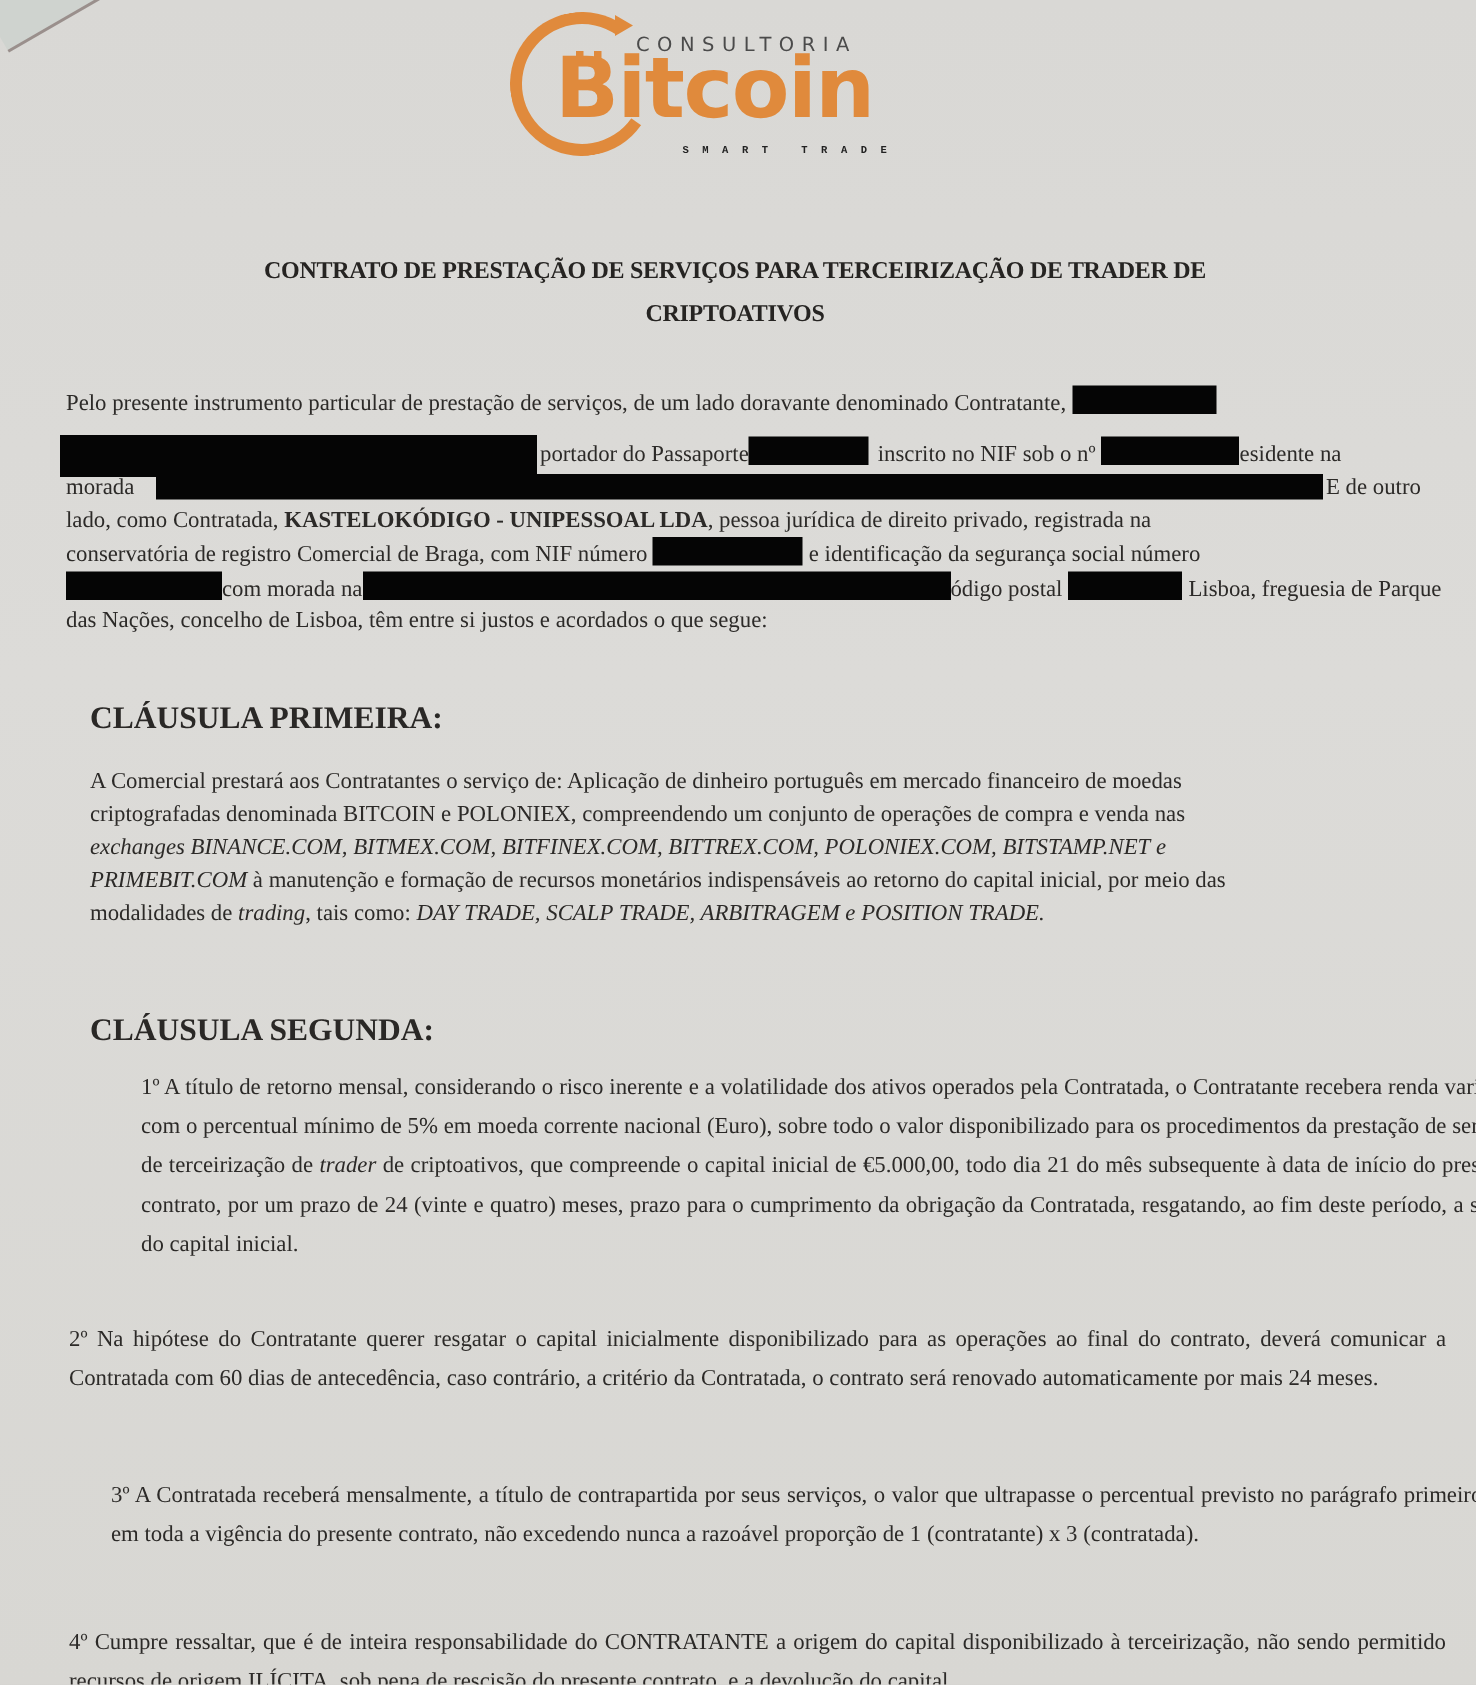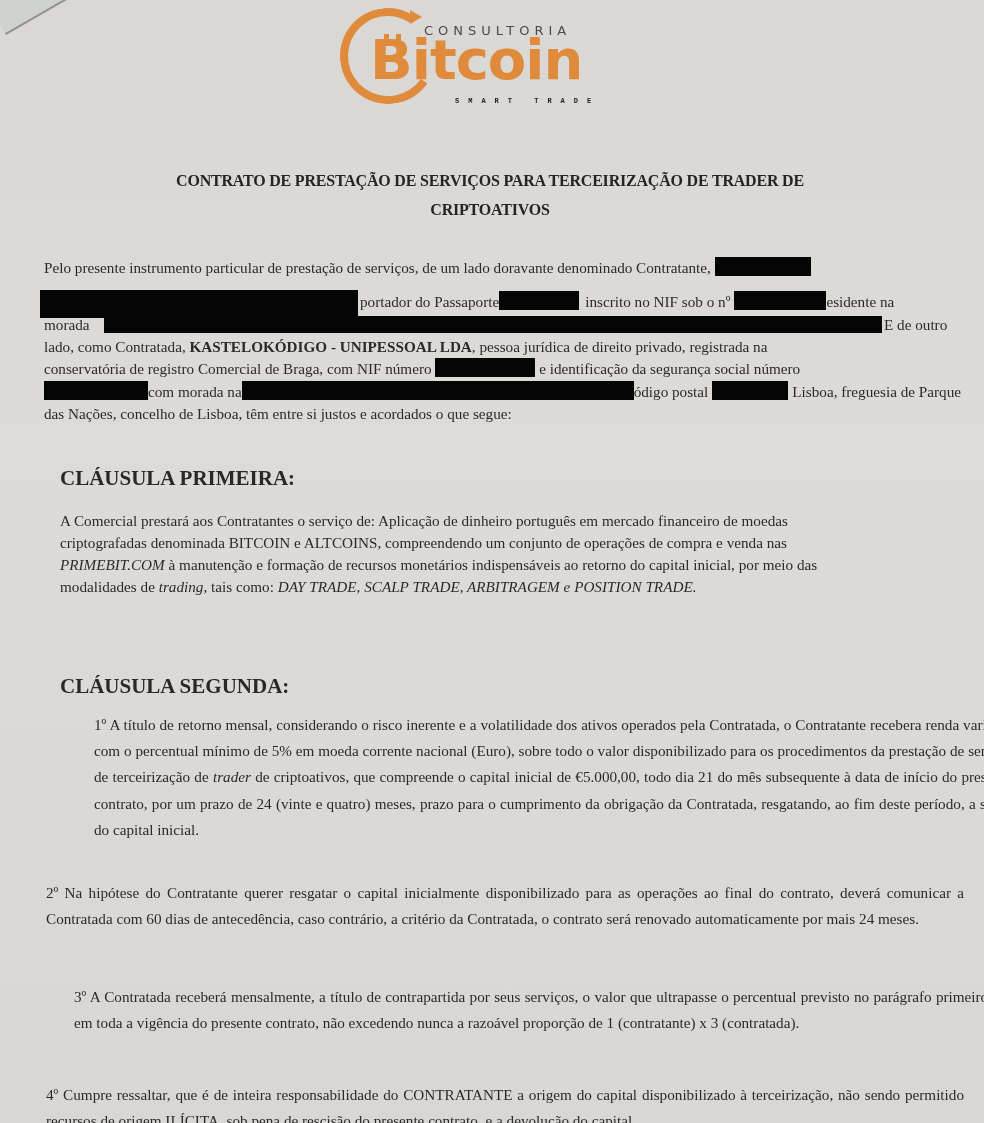--- a/index.html
+++ b/index.html
@@ -112,21 +112,22 @@
     <span>e identificação da segurança social número</span>
   </div>
   <div class="text" style="top:381px;left:44px;width:920px;text-align:left;">
     <span class="redact" style="width:104px;"></span><span>com morada na</span><span class="redact" style="width:392px;"></span><span>ódigo postal</span><span class="redact" style="width:76px;margin:0 4px;"></span><span>Lisboa, freguesia de Parque</span>
   </div>
   <div class="text" style="top:403px;">das Nações, concelho de Lisboa, têm entre si justos e acordados o que segue:</div>
 
   <div class="heading" style="top:466px;">CLÁUSULA PRIMEIRA:</div>
   <div class="text" style="top:510px;left:60px;width:896px;line-height:22px;">
     <div>A Comercial prestará aos Contratantes o serviço de: Aplicação de dinheiro português em mercado financeiro de moedas</div>
-    <div>criptografadas denominada BITCOIN e ALTCOINS, compreendendo um conjunto de operações de compra e venda nas</div>
+    <div>criptografadas denominada BITCOIN e POLONIEX, compreendendo um conjunto de operações de compra e venda nas</div>
+    <div><i>exchanges</i> <i>BINANCE.COM, BITMEX.COM, BITFINEX.COM, BITTREX.COM, POLONIEX.COM, BITSTAMP.NET</i> <i>e</i></div>
     <div><i>PRIMEBIT.COM</i> <span>à manutenção e formação de recursos monetários indispensáveis ao retorno do capital inicial, por meio das</span></div>
     <div style="text-align:left;"><span>modalidades de</span> <i>trading</i><span>, tais como:</span> <i>DAY TRADE, SCALP TRADE, ARBITRAGEM</i> <i>e</i> <i>POSITION TRADE.</i></div>
   </div>
 
   <div class="heading" style="top:674px;">CLÁUSULA SEGUNDA:</div>
 
   <div class="para" style="top:712px;margin-left:48px;">
     <span>1º A título de retorno mensal, considerando o risco inerente e a volatilidade dos ativos operados pela Contratada, o Contratante recebera renda variável com o percentual mínimo de 5% em moeda corrente nacional (Euro), sobre todo o valor disponibilizado para os procedimentos da prestação de serviço de terceirização de</span> <i>trader</i> <span>de criptoativos, que compreende o capital inicial de €5.000,00, todo dia 21 do mês subsequente à data de início do presente contrato, por um prazo de 24 (vinte e quatro) meses, prazo para o cumprimento da obrigação da Contratada, resgatando, ao fim deste período, a soma do capital inicial.</span>
   </div>
 

